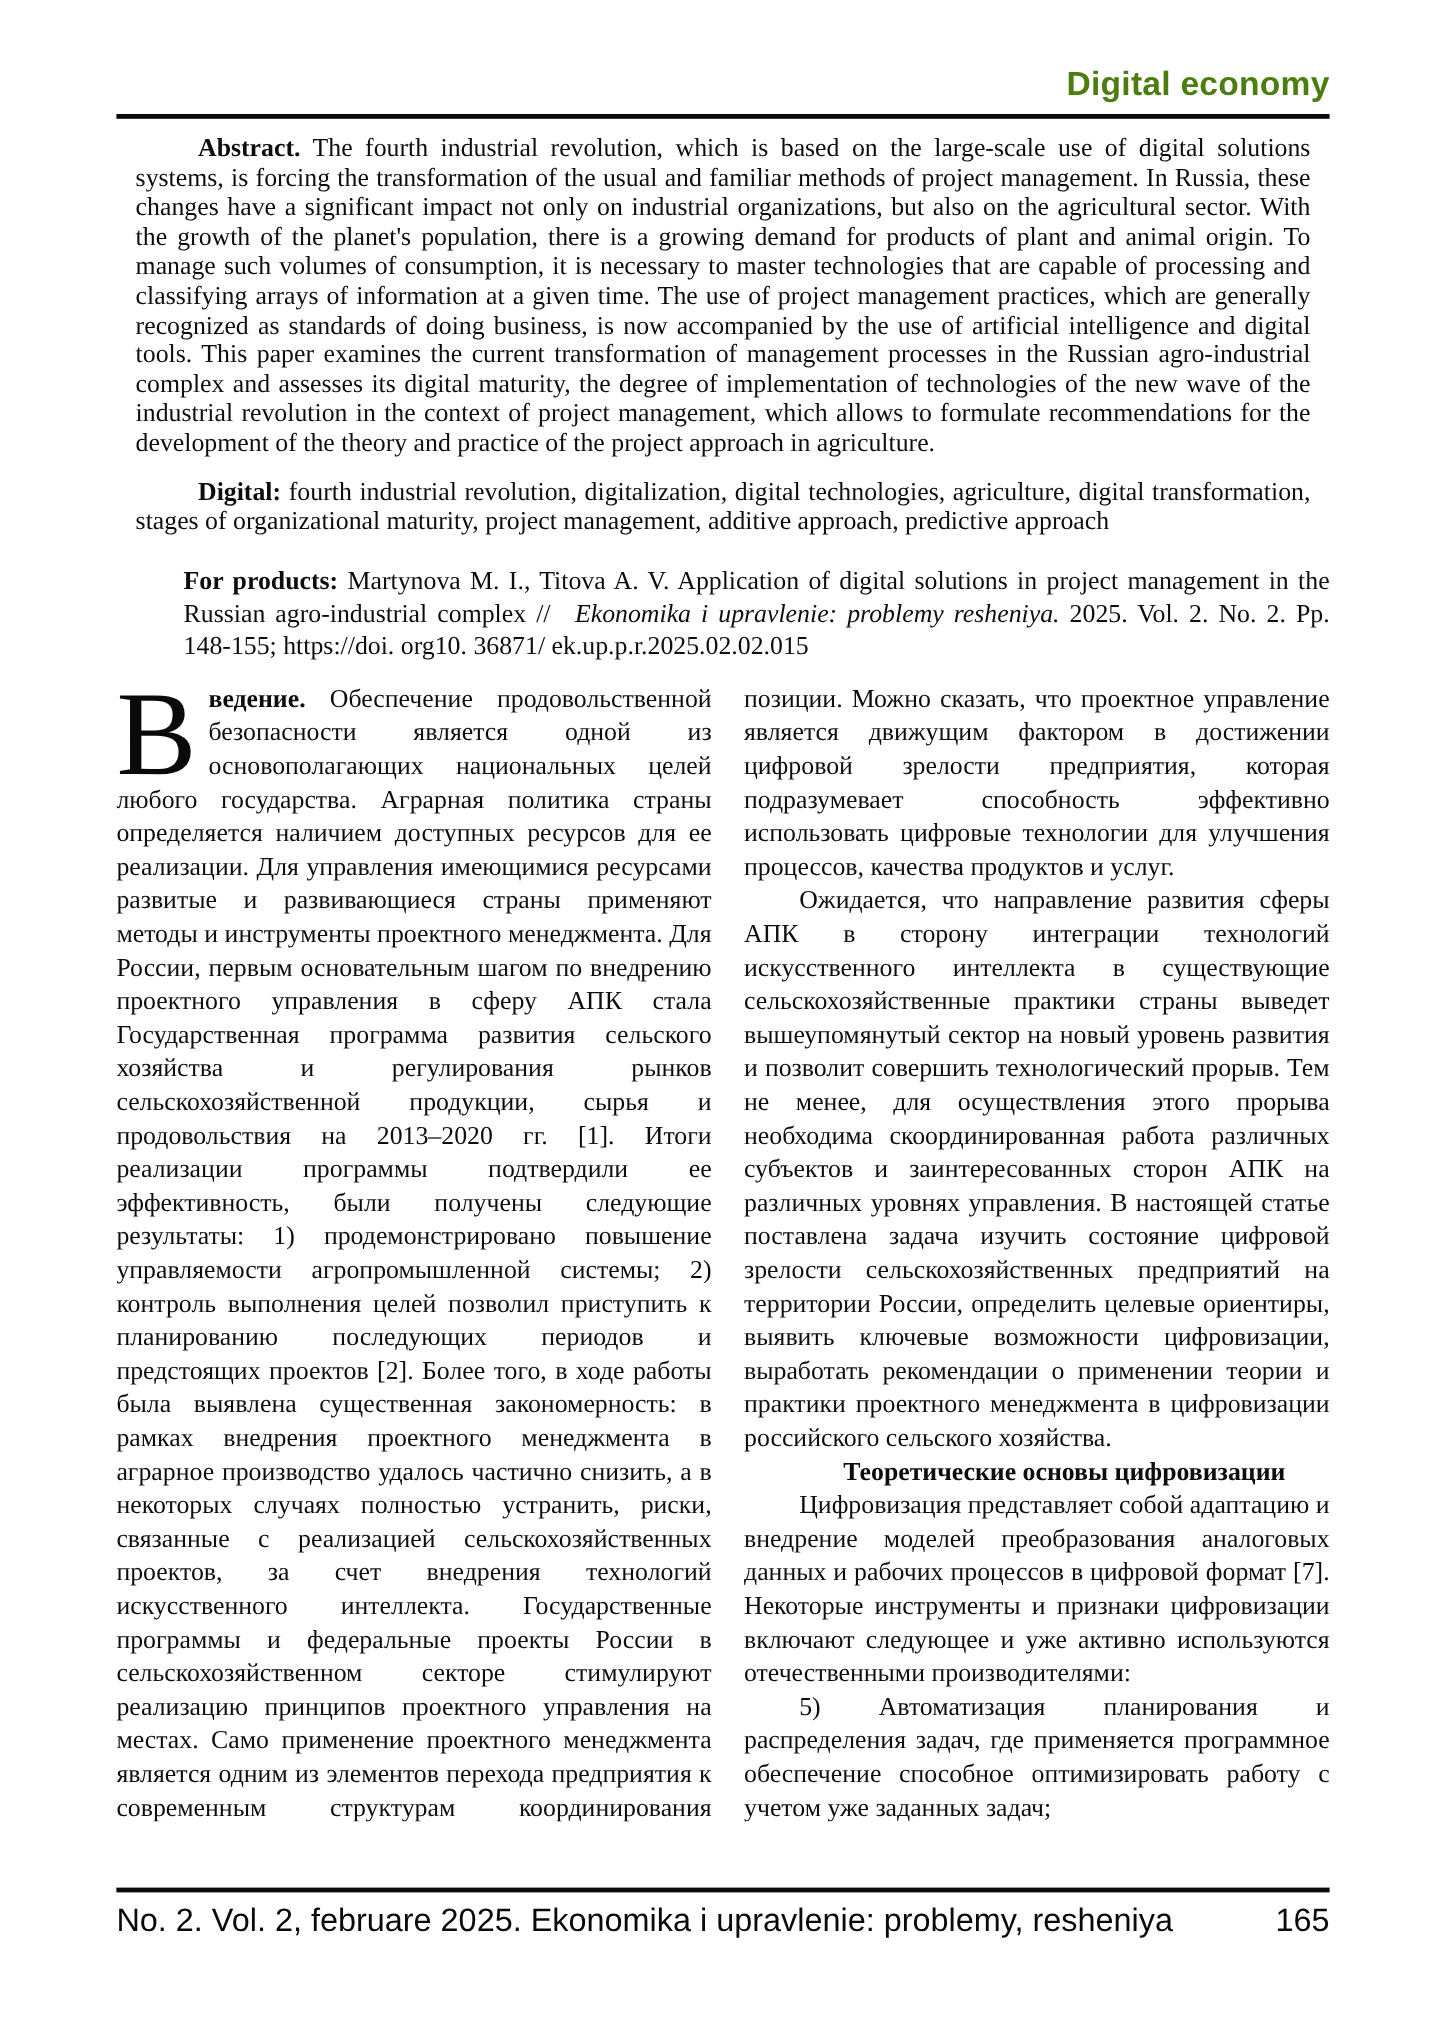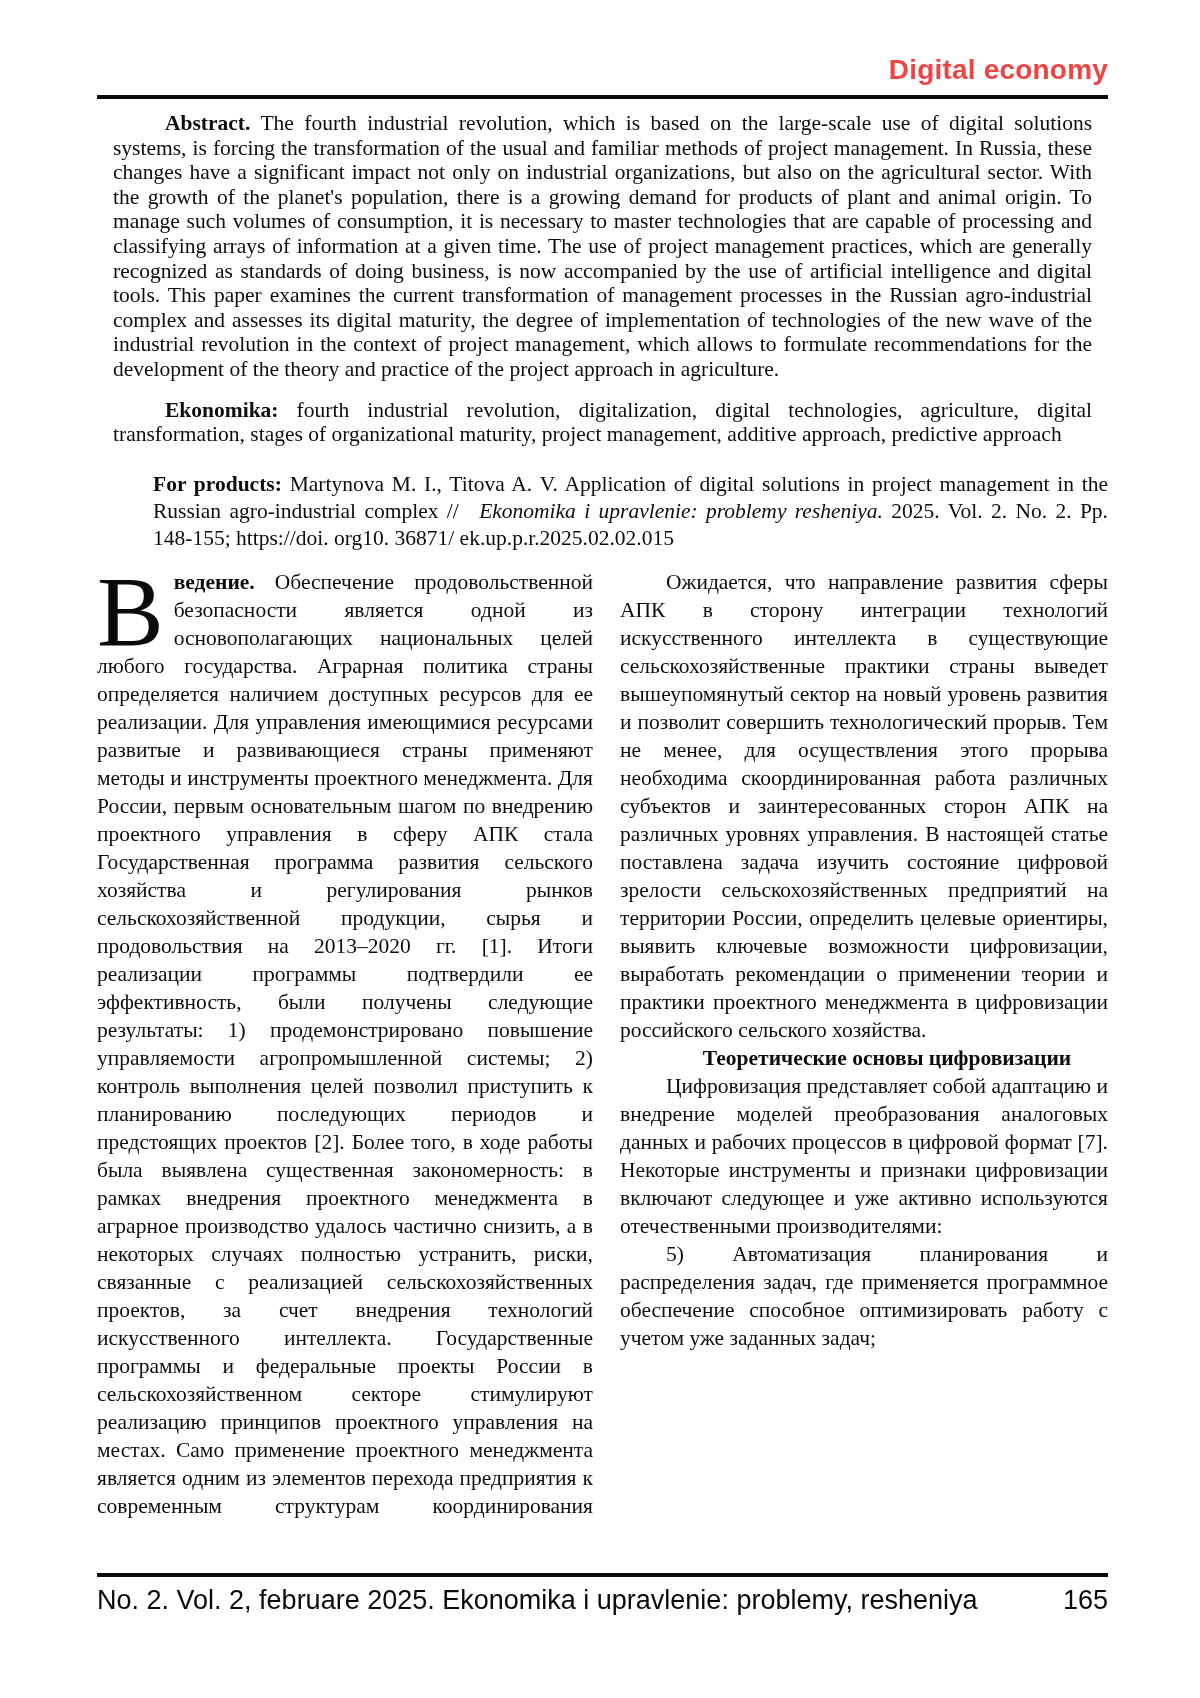--- a/index.html
+++ b/index.html
@@ -19,21 +19,21 @@
     width: 1011px;
   }
   
   .section-header {
     padding-top: 54px;
     text-align: right;
     font-family: "Liberation Sans", sans-serif;
     font-weight: bold;
     font-size: 28px;
     letter-spacing: 0.2px;
-    color: #ef4444;
+    color: #4d7c0f;
   }
   .rule-top {
     margin-top: 9px;
     border: none;
     border-top: 4px solid #0a0a0a;
     height: 0;
   }
   
   .eng-block {
     font-family: "Liberation Serif", serif;
@@ -110,32 +110,33 @@
 
 <div class="page">
   <div class="content">
 
     <div class="section-header">Digital economy</div>
 
     <hr class="rule-top">
 
     <div class="eng-block">
       <p class="abstract-p"><span class="b">Abstract.</span><span> The fourth industrial revolution, which is based on the large-scale use of digital solutions systems, is forcing the transformation of the usual and familiar methods of project management. In Russia, these changes have a significant impact not only on industrial organizations, but also on the agricultural sector. With the growth of the planet's population, there is a growing demand for products of plant and animal origin. To manage such volumes of consumption, it is necessary to master technologies that are capable of processing and classifying arrays of information at a given time. The use of project management practices, which are generally recognized as standards of doing business, is now accompanied by the use of artificial intelligence and digital tools. This paper examines the current transformation of management processes in the Russian agro-industrial complex and assesses its digital maturity, the degree of implementation of technologies of the new wave of the industrial revolution in the context of project management, which allows to formulate recommendations for the development of the theory and practice of the project approach in agriculture.</span></p>
-      <p><span class="b">Ekonomika:</span><span> fourth industrial revolution, digitalization, digital technologies, agriculture, digital transformation, stages of organizational maturity, project management, additive approach, predictive approach</span></p>
+      <p><span class="b">Digital:</span><span> fourth industrial revolution, digitalization, digital technologies, agriculture, digital transformation, stages of organizational maturity, project management, additive approach, predictive approach</span></p>
     </div>
 
     <div class="citation">
       <span class="b">For products:</span><span> Martynova M. I., Titova A. V. Application of digital solutions in project management in the Russian agro-industrial complex // </span><span class="i">Ekonomika i upravlenie: problemy resheniya.</span><span> 2025. Vol. 2. No. 2. Pp. 148-155; https://doi. org10. 36871/ ek.up.p.r.2025.02.02.015</span>
     </div>
 
     <div class="article">
       <div class="col-left">
         <p><span class="dropcap">В</span><span class="b">ведение.</span><span> Обеспечение продовольственной безопасности является одной из основополагающих национальных целей любого государства. Аграрная политика страны определяется наличием доступных ресурсов для ее реализации. Для управления имеющимися ресурсами развитые и развивающиеся страны применяют методы и инструменты проектного менеджмента. Для России, первым основательным шагом по внедрению проектного управления в сферу АПК стала Государственная программа развития сельского хозяйства и регулирования рынков сельскохозяйственной продукции, сырья и продовольствия на 2013–2020 гг. [1]. Итоги реализации программы подтвердили ее эффективность, были получены следующие результаты: 1) продемонстрировано повышение управляемости агропромышленной системы; 2) контроль выполнения целей позволил приступить к планированию последующих периодов и предстоящих проектов [2]. Более того, в ходе работы была выявлена существенная закономерность: в рамках внедрения проектного менеджмента в аграрное производство удалось частично снизить, а в некоторых случаях полностью устранить, риски, связанные с реализацией сельскохозяйственных проектов, за счет внедрения технологий искусственного интеллекта. Государственные программы и федеральные проекты России в сельскохозяйственном секторе стимулируют реализацию принципов проектного управления на местах. Само применение проектного менеджмента является одним из элементов перехода предприятия к современным структурам координирования процессов [2], где цифровизация занимает ведущие</span></p>
       </div>
       <div class="col-right">
+        <p>позиции. Можно сказать, что проектное управление является движущим фактором в достижении цифровой зрелости предприятия, которая подразумевает способность эффективно использовать цифровые технологии для улучшения процессов, качества продуктов и услуг.</p>
         <p class="indent">Ожидается, что направление развития сферы АПК в сторону интеграции технологий искусственного интеллекта в существующие сельскохозяйственные практики страны выведет вышеупомянутый сектор на новый уровень развития и позволит совершить технологический прорыв. Тем не менее, для осуществления этого прорыва необходима скоординированная работа различных субъектов и заинтересованных сторон АПК на различных уровнях управления. В настоящей статье поставлена задача изучить состояние цифровой зрелости сельскохозяйственных предприятий на территории России, определить целевые ориентиры, выявить ключевые возможности цифровизации, выработать рекомендации о применении теории и практики проектного менеджмента в цифровизации российского сельского хозяйства.</p>
         <p class="subheading">Теоретические основы цифровизации</p>
         <p class="indent">Цифровизация представляет собой адаптацию и внедрение моделей преобразования аналоговых данных и рабочих процессов в цифровой формат [7]. Некоторые инструменты и признаки цифровизации включают следующее и уже активно используются отечественными производителями:</p>
         <p class="indent">5) Автоматизация планирования и распределения задач, где применяется программное обеспечение способное оптимизировать работу с учетом уже заданных задач;</p>
       </div>
     </div>
 
   </div>
 
   <div class="footer">

